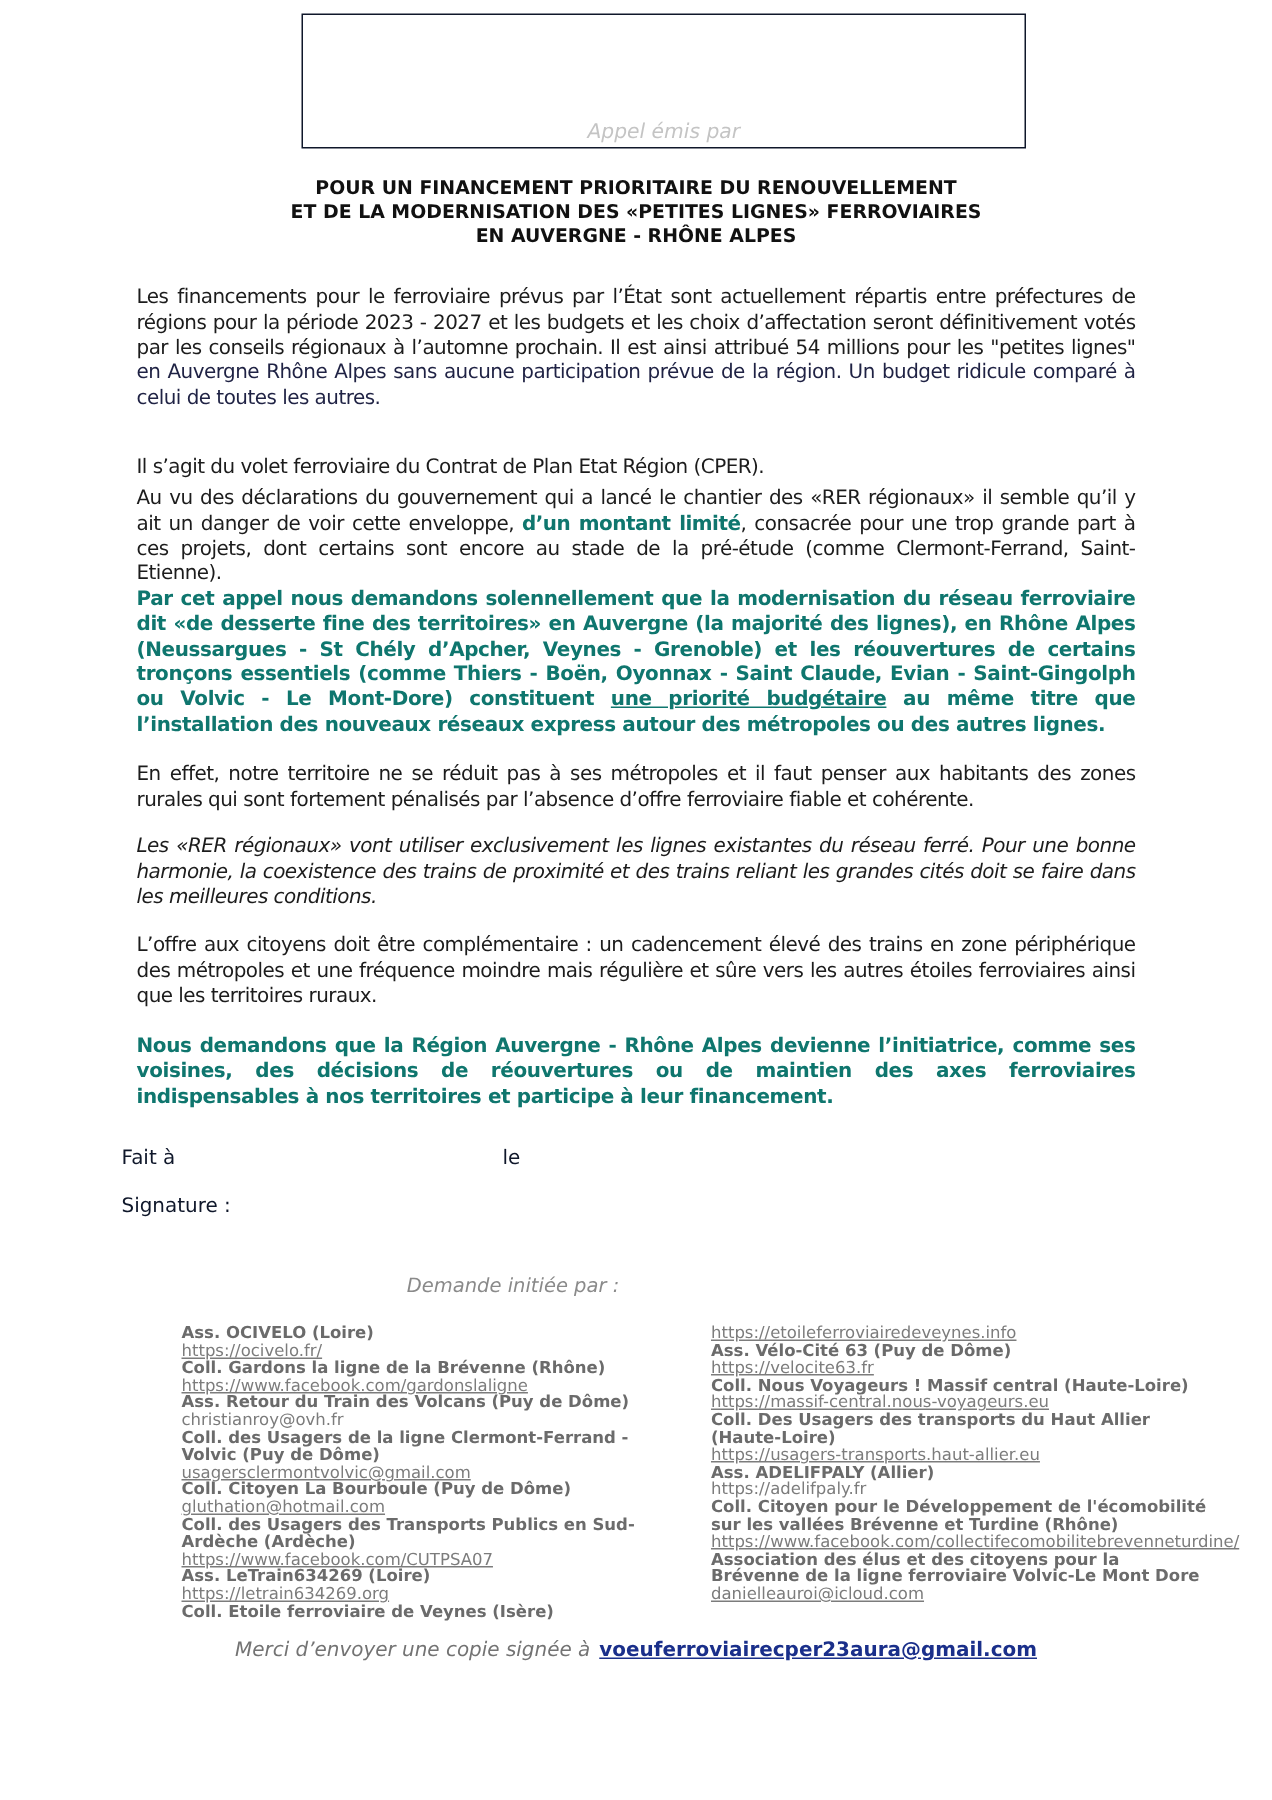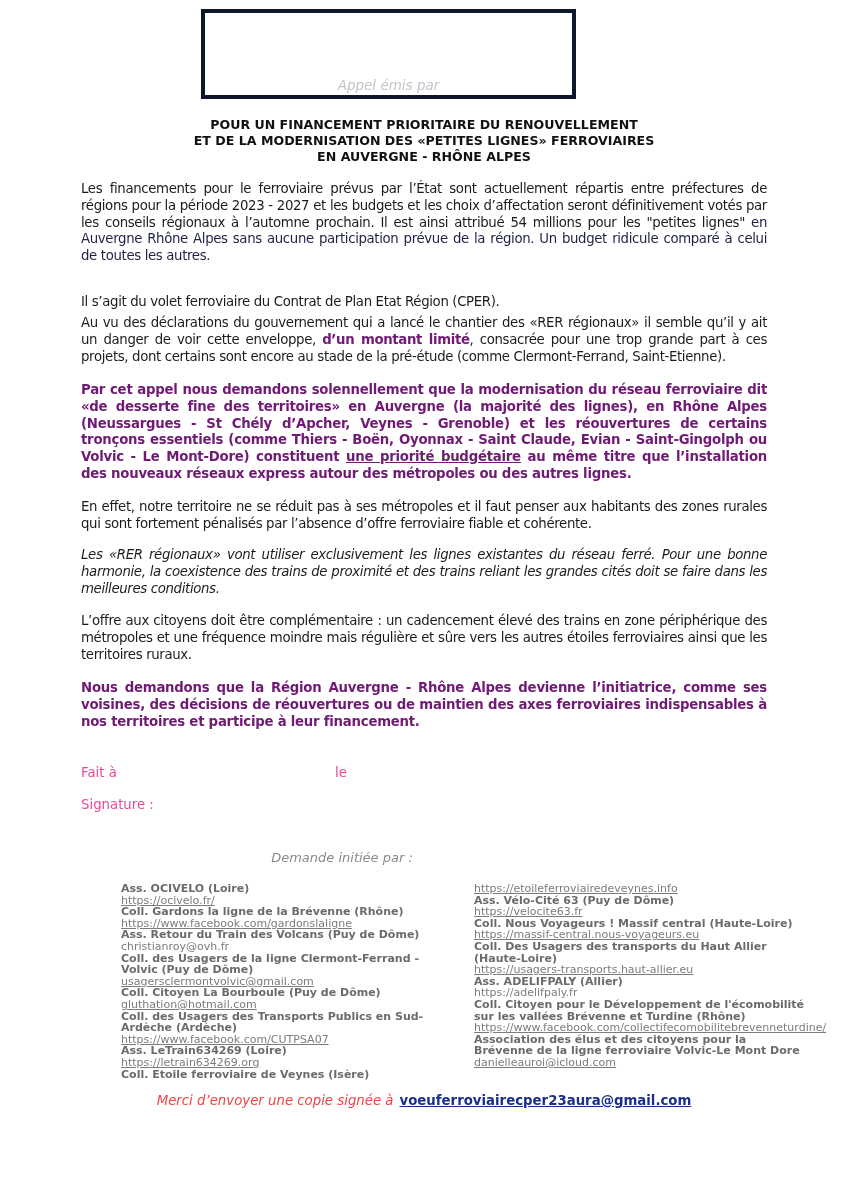--- a/index.html
+++ b/index.html
@@ -1,67 +1,67 @@
 <!DOCTYPE html>
 <html><head>
   <meta charset="utf-8">
   <style>
     html, body { margin: 0; padding: 0; background: #ffffff; }
     body {
       width: 848px; height: 1200px; position: relative; overflow: hidden;
       font-family: "DejaVu Sans", sans-serif; color: #1a1a1a;
     }
     .emitter-box {
-      position: absolute; left: 201px; top: 9px; width: 375px; height: 90px;
-      border: 4px solid #0f172a; box-sizing: border-box;
+      position: absolute; left: 201px; top: 9px; width: 483px; height: 90px;
+      border: 1px solid #0f172a; box-sizing: border-box;
     }
     .emitter-label {
       position: absolute; left: 0; right: 0; bottom: 2px; text-align: center;
       font-style: italic; font-size: 13.5px; color: #c4c4c4;
     }
     .title {
       position: absolute; left: 80px; width: 688px; top: 117px; text-align: center;
       font-weight: bold; font-size: 12.6px; line-height: 16px; color: #111;
     }
     .title div { white-space: nowrap; }
     .body-text {
       position: absolute; left: 81px; width: 686px;
       font-size: 13.3px; line-height: 16.8px; text-align: justify; color: #1c1c1c;
     }
-    .body-text p { margin: 0; }
+    .body-text p { margin: 10px; }
     .condensed { letter-spacing: -0.35px; }
     .navy { color: #1f2244; }
-    .bold { font-weight: bold; color: #701a75; }
+    .bold { font-weight: bold; color: #0f766e; }
     .underline { text-decoration: underline; }
     .p1 { top: 181px; }
     .p2 { top: 294px; }
     .p3 { top: 315px; }
     .p4 { top: 382px; }
     .p5 { top: 499px; }
     .p6 { top: 547px; font-style: italic; }
     .p7 { top: 613px; }
     .p8 { top: 680px; }
-    .form-line { position: absolute; font-size: 13.3px; color: #ec4899; }
+    .form-line { position: absolute; font-size: 13.3px; color: #0f172a; }
     .initiated {
       position: absolute; left: 0; width: 684px; top: 850px; text-align: center;
       font-style: italic; font-size: 13px; color: #8a8a8a; padding-left: 0;
     }
     .initiated span { position: relative; left: 0; }
     .orgs {
       position: absolute; top: 883px; font-size: 11px; line-height: 11.6px; color: #6e6e6e; margin-left: 40px;
     }
     .orgs.left { left: 81px; width: 330px; }
     .orgs.right { left: 434px; width: 335px; }
     .org-name { font-weight: bold; color: #6b6b6b; }
     .org-link { color: #7c7c7c; text-decoration: underline; display: block; }
     .org-contact { color: #7c7c7c; display: block; }
     .footer {
       position: absolute; top: 1093px; left: 0; width: 848px; text-align: center; font-size: 13.3px;
     }
-    .footer .lead { font-style: italic; color: #ef4444; }
+    .footer .lead { font-style: italic; color: #737373; }
     .footer .email { font-weight: bold; color: #1a2f8a; text-decoration: underline; margin-left: 6px; }
   </style>
 </head>
 <body>
 
 <div class="emitter-box">
   <div class="emitter-label">Appel émis par</div>
 </div>
 
 <div class="title">

